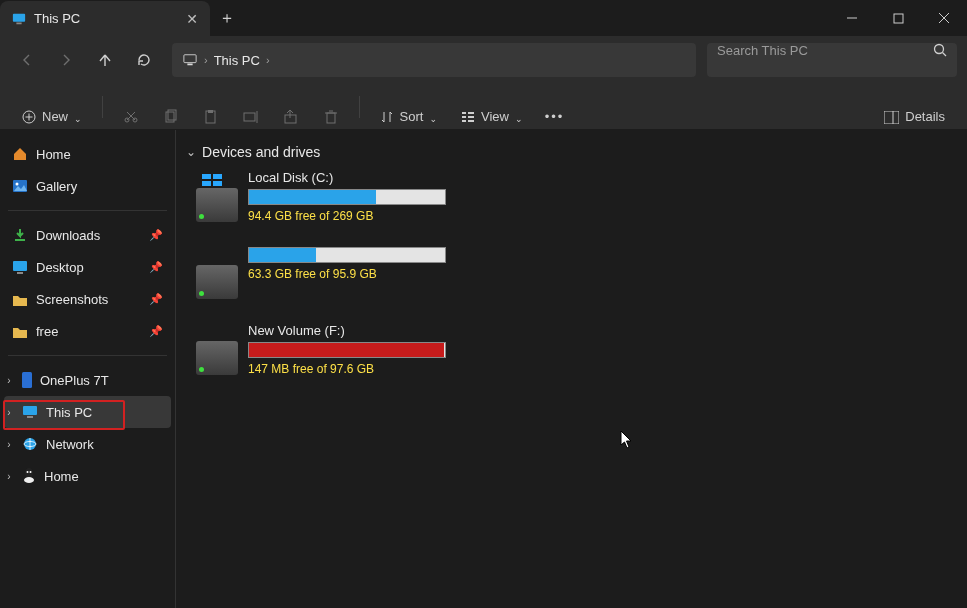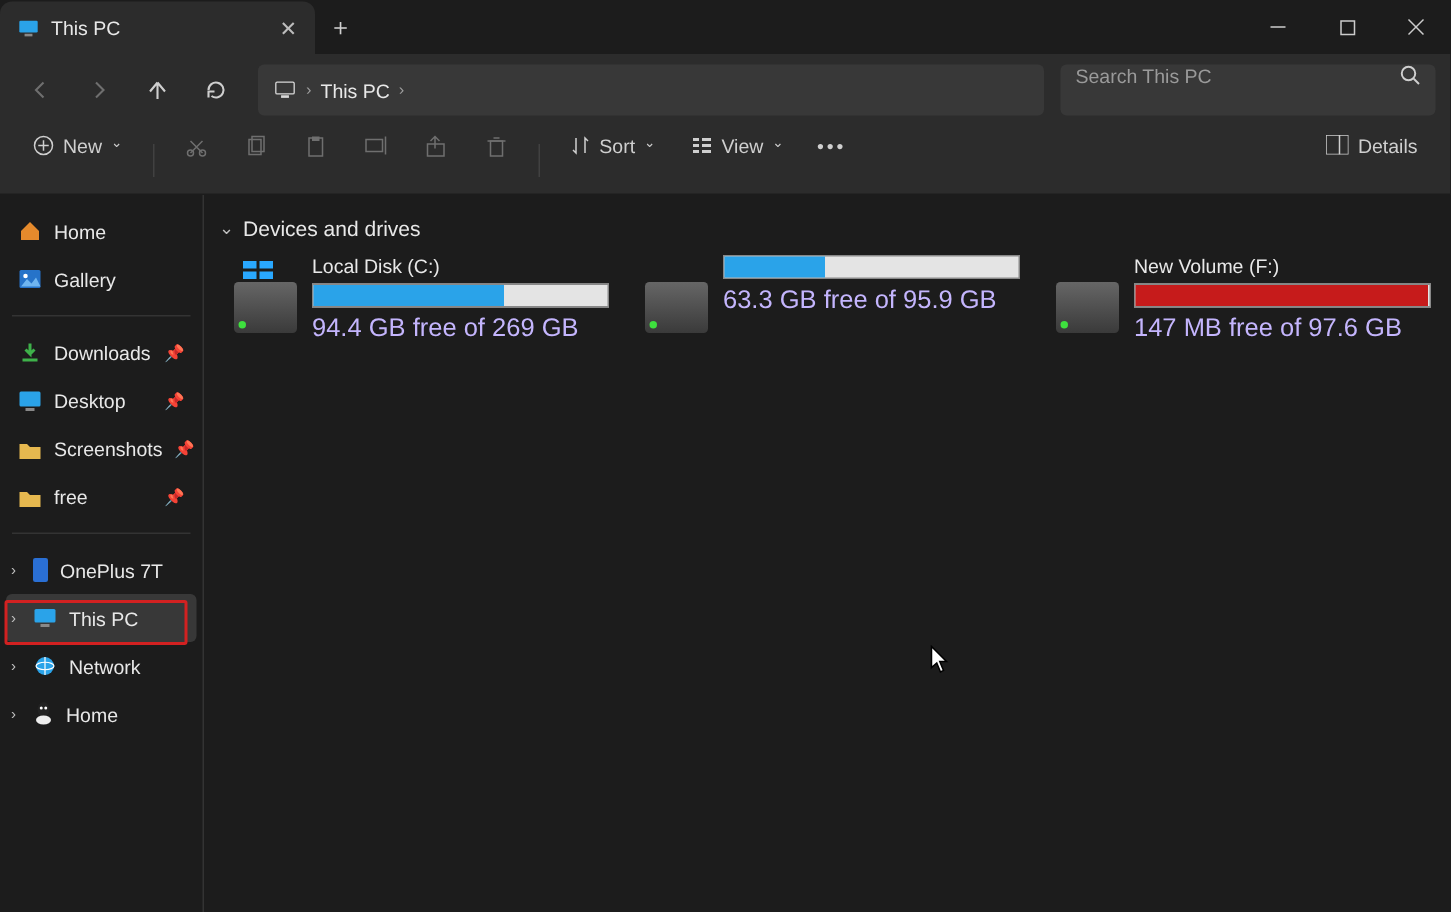--- a/index.html
+++ b/index.html
@@ -78,34 +78,34 @@
 .toolbar {
   height:46px;
   background:#2c2c2c;
   display:flex; align-items:center;
   padding:0 12px;
   gap:4px;
   border-bottom:1px solid #1c1c1c;
 }
 .tbtn {
   height:34px; padding:0 10px;
-  display:flex; align-items:flex-start; gap:6px;
+  display:flex; align-items:flex-end; gap:6px;
   color:#cfcfcf; border-radius:4px;
 }
 .tbtn.icononly { width:36px; padding:0; justify-content:center; }
 .tbtn.dim { color:#6f6f6f; }
 .tsep { width:1px; height:22px; background:#414141; margin:0 6px; }
 .toolbar-right { margin-left:auto; display:flex; gap:4px; }
 .maingrid {
   display:flex;
   height: calc(608px - 36px - 48px - 46px);
   background:#1c1c1c;
 }
 .sidebar {
-  width:136px;
+  width:176px;
   border-right:1px solid #333;
   padding:8px 4px;
 }
 .sideitem {
   height:32px;
   display:flex; align-items:center;
   gap:8px;
   padding:0 8px;
   border-radius:4px;
   position:relative;
@@ -122,21 +122,21 @@
 .content {
   flex:1;
   padding:14px 6px;
 }
 .section-hdr {
   display:flex; align-items:center; gap:6px;
   margin-bottom:10px; padding-left:4px;
   font-size:14px;
 }
 .section-hdr .chev { color:#bfbfbf; font-size:12px;}
-.drives { display:flex; gap:24px; flex-wrap:wrap; padding-left:14px;}
+.drives { display:flex; gap:24px; flex-wrap:wrap; padding-left:14px;flex-direction:column;}
 .drive {
   width:250px;
   display:flex; gap:10px;
 }
 .drive .dicon {
   width:42px; height:34px;
   background: linear-gradient(#666,#3a3a3a);
   border-radius:3px;
   position:relative;
   margin-top:18px;
@@ -154,21 +154,21 @@
     linear-gradient(#29a8ff,#29a8ff) left bottom/9px 5px no-repeat,
     linear-gradient(#29a8ff,#29a8ff) right bottom/9px 5px no-repeat;
 }
 .drive-info { flex:1; }
 .drive-name { font-size:13px; margin-bottom:4px;}
 .drive-bar {
   height:16px; background:#e4e4e4; border:1px solid #888;
   position:relative; margin-bottom:4px;
 }
 .drive-bar .fill { position:absolute; left:0; top:0; bottom:0; }
-.drive-free { font-size:17px; color:#c4b5fd; }
+.drive-free { font-size:12px; color:#fde047; }
 .cursor {
   position:absolute; left:620px; top:430px;
   width:14px; height:20px; pointer-events:none;
 }
 .highlight-box {
   position:absolute;
   border:2px solid #d22121;
   border-radius:2px;
   pointer-events:none;
 }

